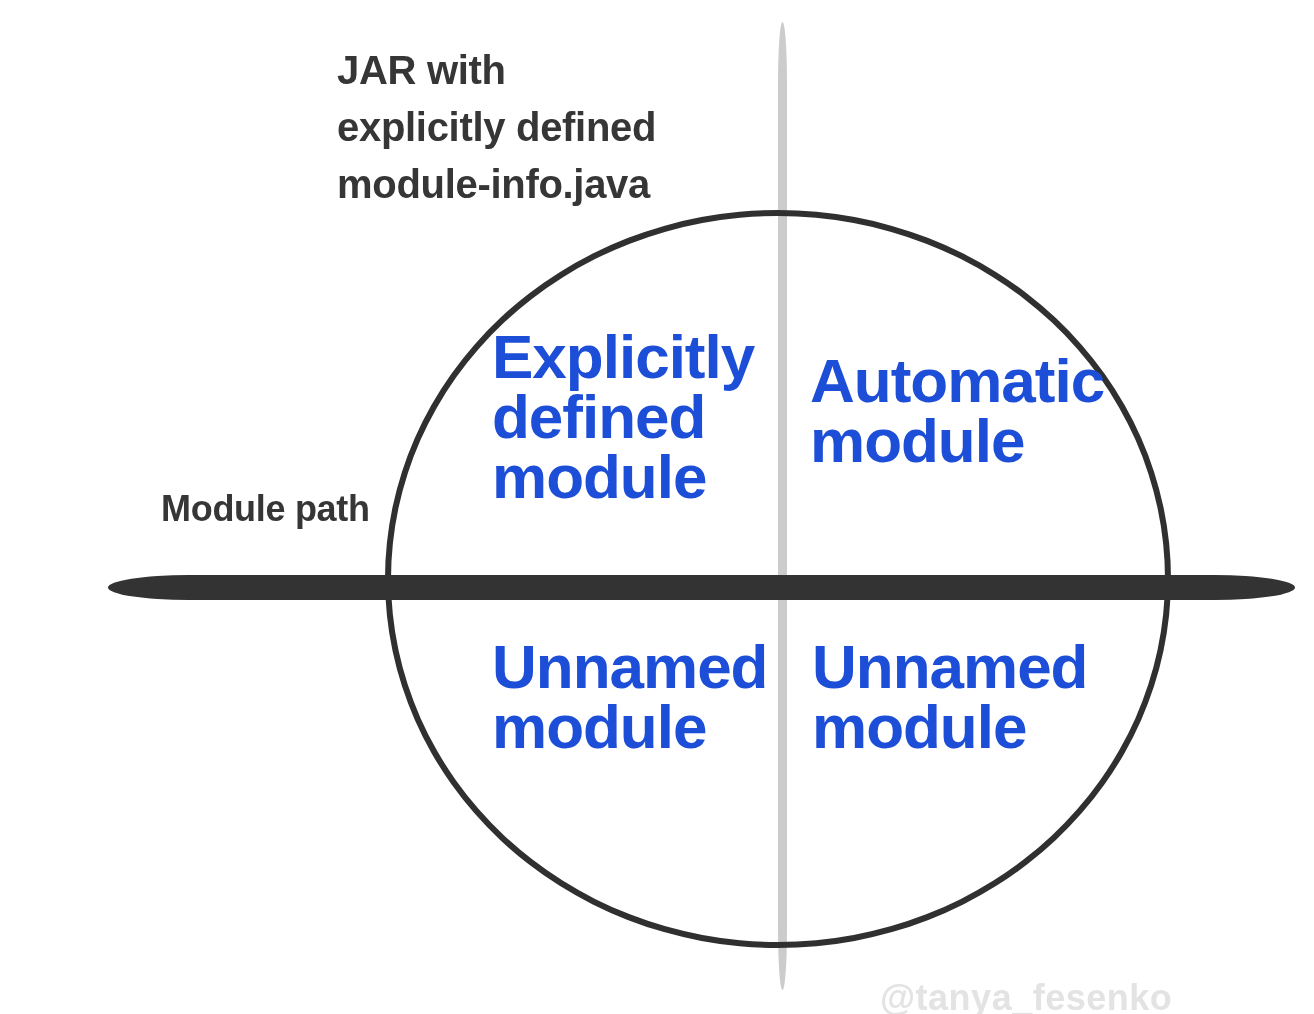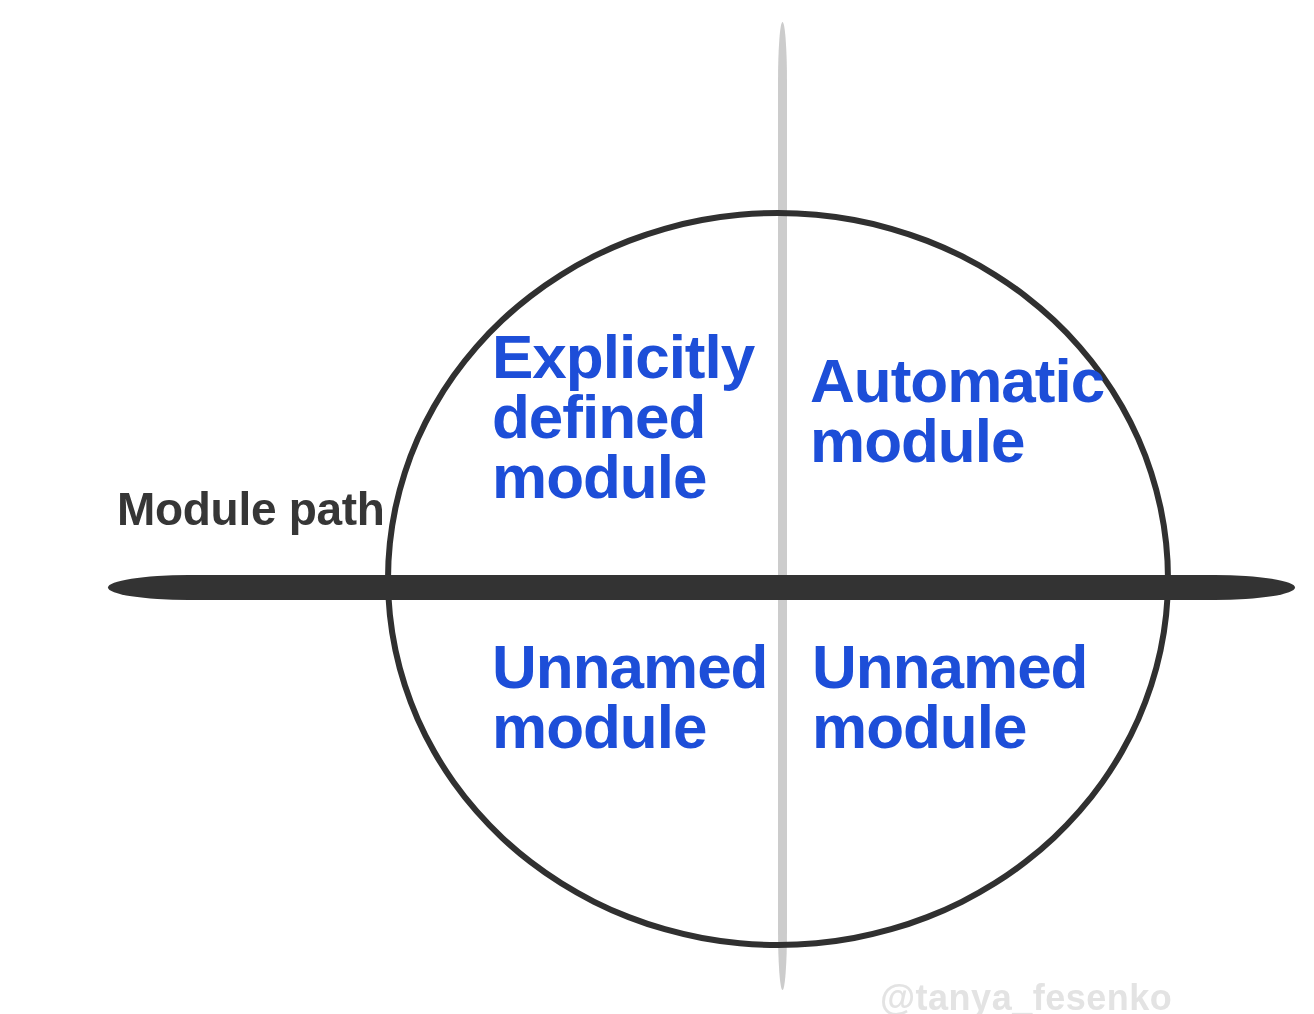--- a/index.html
+++ b/index.html
@@ -54,23 +54,24 @@
     font-weight: 700;
     white-space: pre-line;
     z-index: 4;
   }
   .outer-label {
     font-size: 40px;
     line-height: 57px;
     letter-spacing: -0.3px;
   }
   .side-label {
-    font-size: 46px;
+    font-size: 36px;
     line-height: 48px;
     letter-spacing: -0.3px;
+    margin-left: 44px;
   }
   .quadrant-label {
     font-size: 62px;
     line-height: 60px;
     letter-spacing: -1px;
     color: #1d4ed8;
   }
   .watermark {
     font-size: 36px;
     font-weight: 700;
@@ -95,20 +96,23 @@
 <body>
 
 <div id="canvas">
 
   <div class="abs vertical-divider"></div>
 
   <div class="abs venn-circle"></div>
 
   <div class="abs horizontal-axis"></div>
 
+  <div id="jar-explicit-label" class="abs label outer-label">JAR with
+explicitly defined
+module-info.java</div>
 
 
   <div id="module-path-label" class="abs label side-label">Module path</div>
 
 
   <div id="quad-top-left" class="abs label quadrant-label">Explicitly
 defined
 module</div>
 
   <div id="quad-top-right" class="abs label quadrant-label">Automatic

